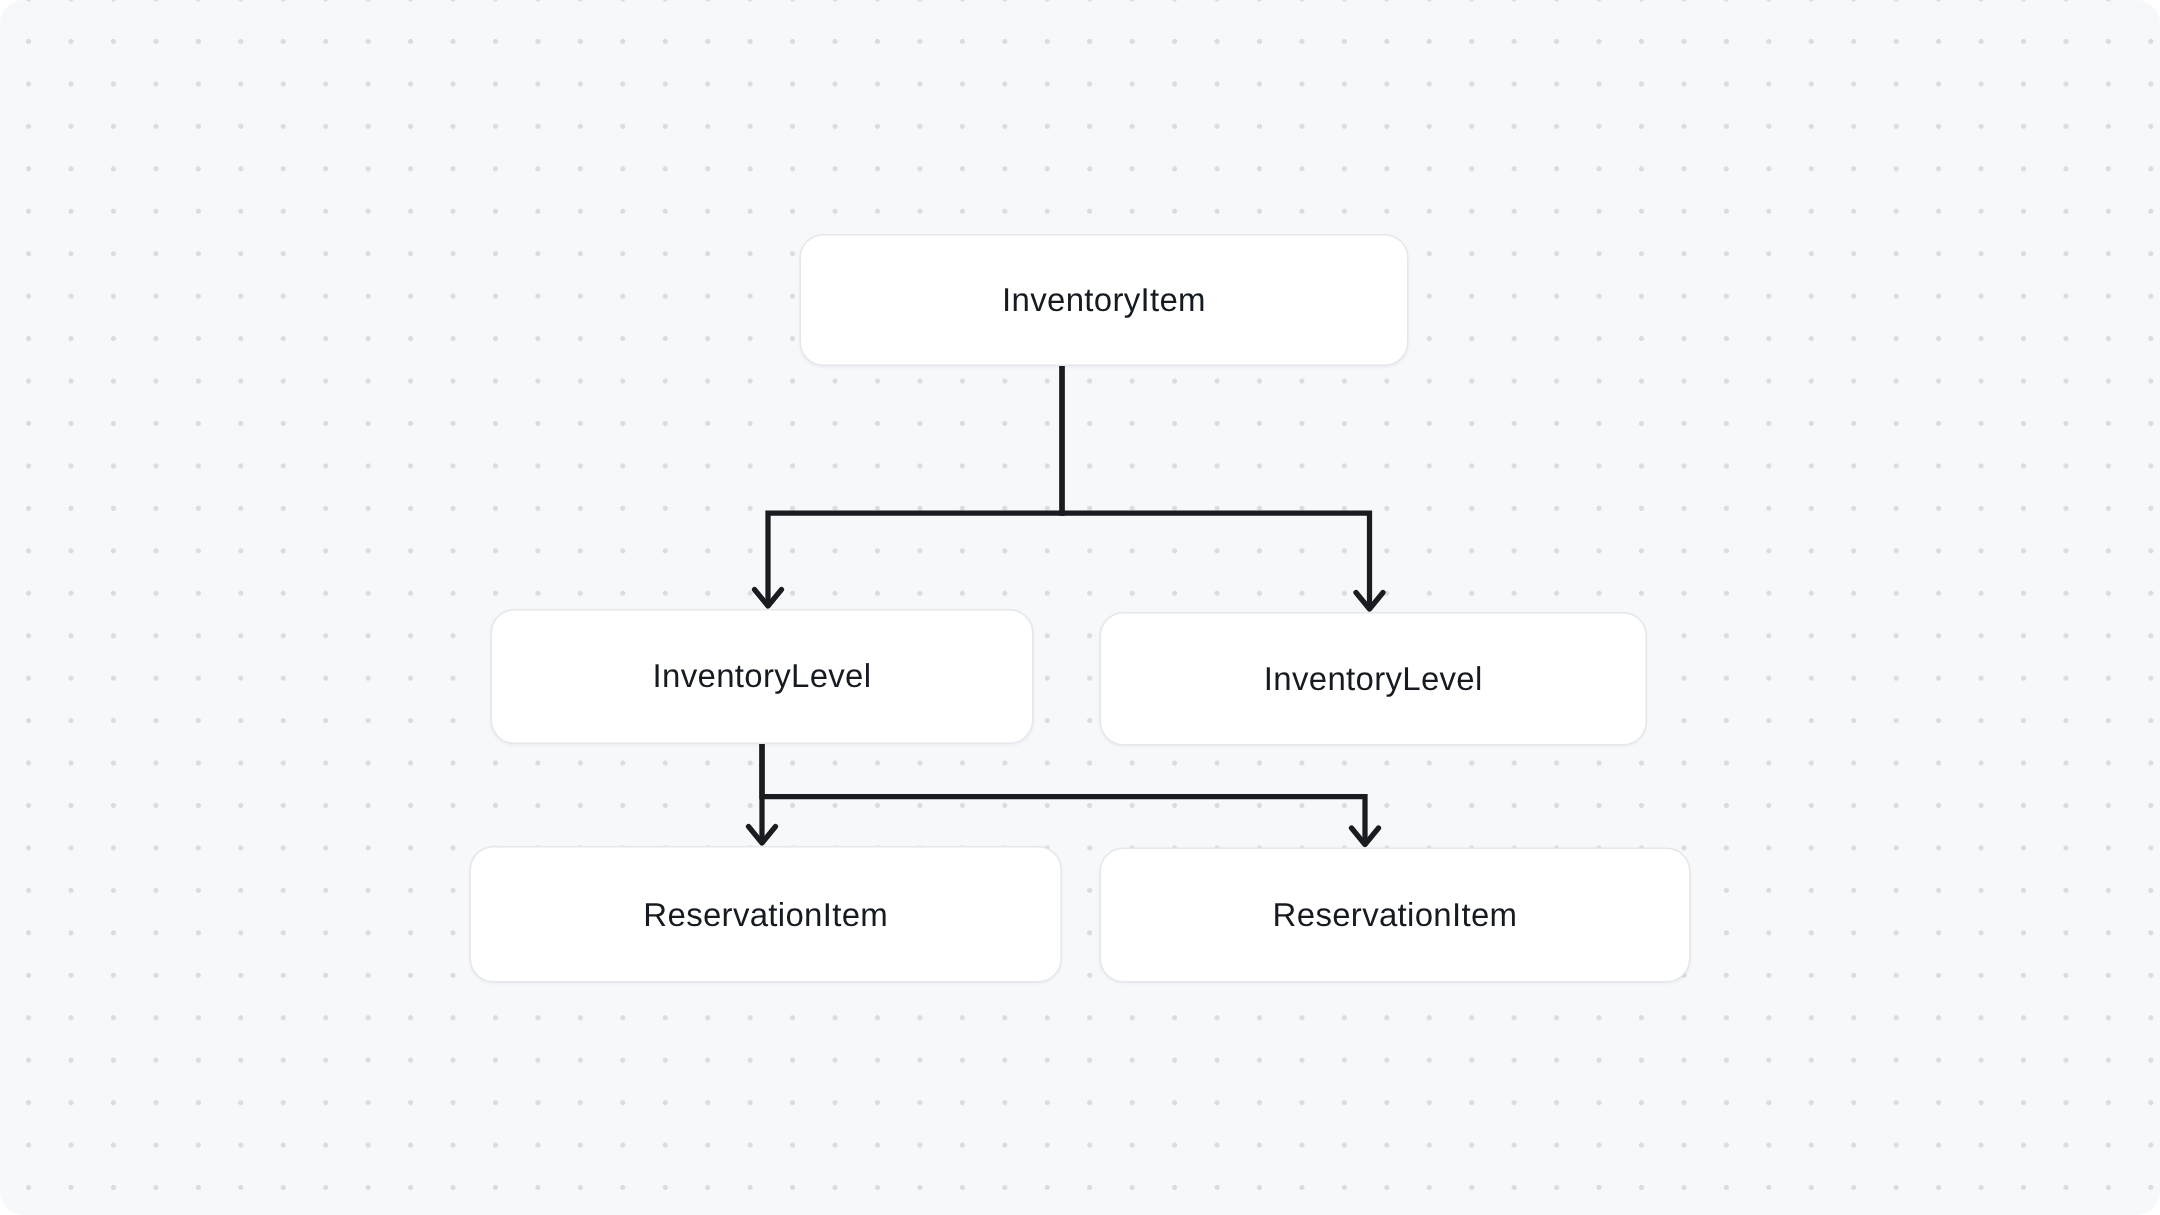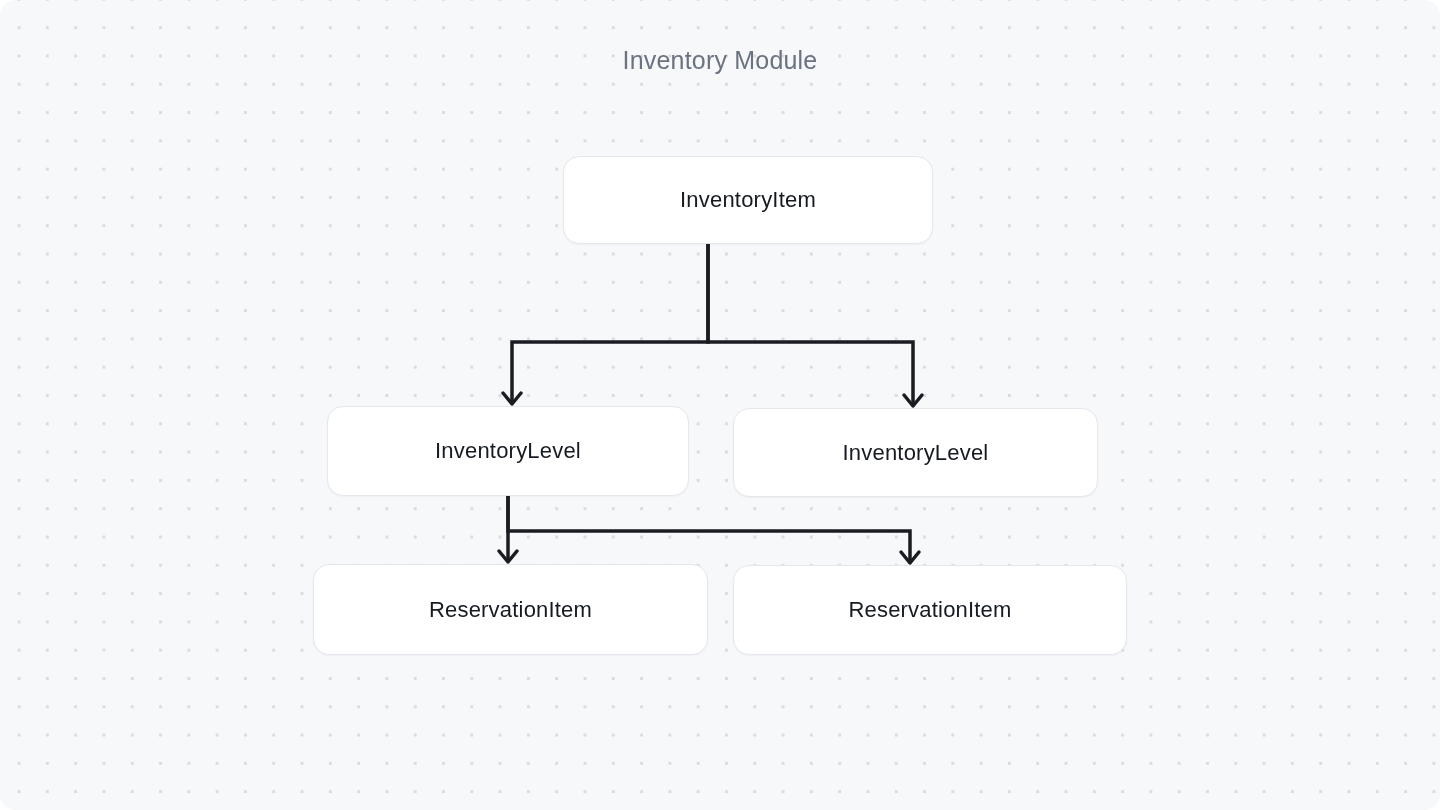--- a/index.html
+++ b/index.html
@@ -69,33 +69,32 @@
     font-weight:500;
     letter-spacing:0.2px;
     color:var(--node-text);
   }
 </style>
 </head>
 <body>
 
 <div class="page">
   <div class="canvas">
-    <div class="diagram-title">Inventory Module</div>
     <svg class="edge-layer" viewBox="0 0 1440 810" xmlns="http://www.w3.org/2000/svg">
         <path d="M708 244 L708 342 L512 342 L512 404" fill="none" stroke="#191d21" stroke-width="3.5" stroke-linejoin="miter"></path>
         <path d="M503 393 L512 404 L521 393" fill="none" stroke="#191d21" stroke-width="3.5" stroke-linecap="round" stroke-linejoin="round"></path>
         <path d="M708 244 L708 342 L913 342 L913 406" fill="none" stroke="#191d21" stroke-width="3.5" stroke-linejoin="miter"></path>
         <path d="M904 395 L913 406 L922 395" fill="none" stroke="#191d21" stroke-width="3.5" stroke-linecap="round" stroke-linejoin="round"></path>
         <path d="M508 496 L508 562" fill="none" stroke="#191d21" stroke-width="3.5" stroke-linejoin="miter"></path>
         <path d="M499 551 L508 562 L517 551" fill="none" stroke="#191d21" stroke-width="3.5" stroke-linecap="round" stroke-linejoin="round"></path>
         <path d="M508 496 L508 531 L910 531 L910 563" fill="none" stroke="#191d21" stroke-width="3.5" stroke-linejoin="miter"></path>
         <path d="M901 552 L910 563 L919 552" fill="none" stroke="#191d21" stroke-width="3.5" stroke-linecap="round" stroke-linejoin="round"></path>
       </svg>
     <div class="node-layer">
-        <div class="node" style="left: 563px; top: 156px; width: 370px; height: 88px;">
+        <div class="node" style="left: 533px; top: 156px; width: 406px; height: 88px;">
           <span class="node-label">InventoryItem</span>
         </div>
         <div class="node" style="left: 327px; top: 406px; width: 362px; height: 90px;">
           <span class="node-label">InventoryLevel</span>
         </div>
         <div class="node" style="left: 733px; top: 408px; width: 365px; height: 89px;">
           <span class="node-label">InventoryLevel</span>
         </div>
         <div class="node" style="left: 313px; top: 564px; width: 395px; height: 91px;">
           <span class="node-label">ReservationItem</span>

